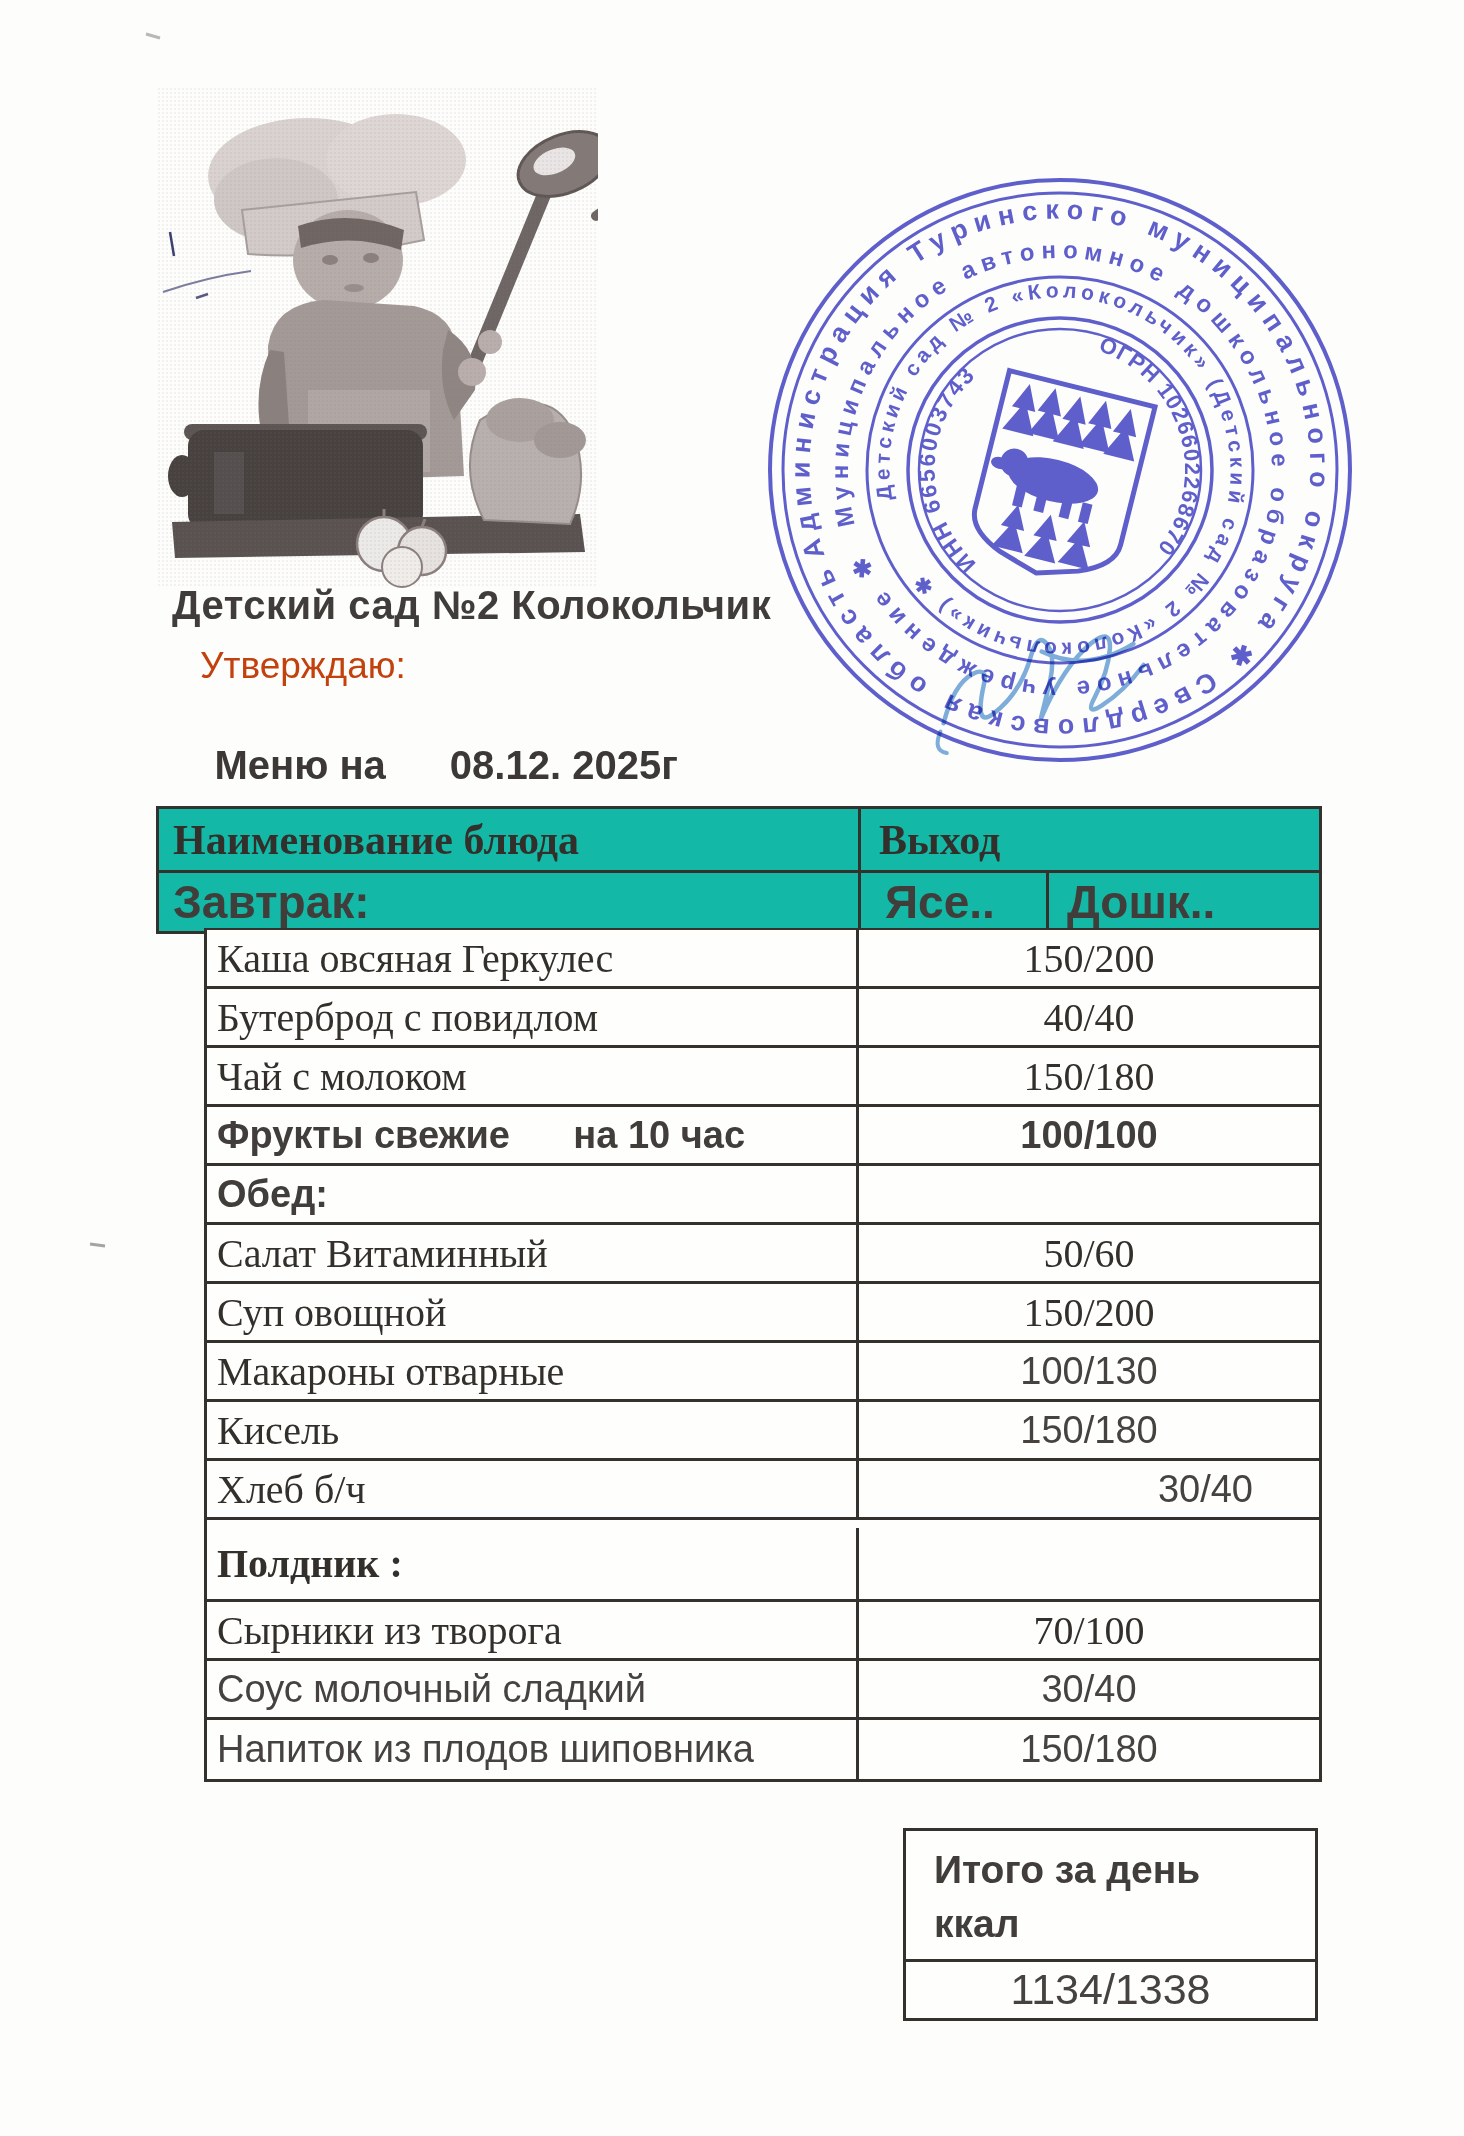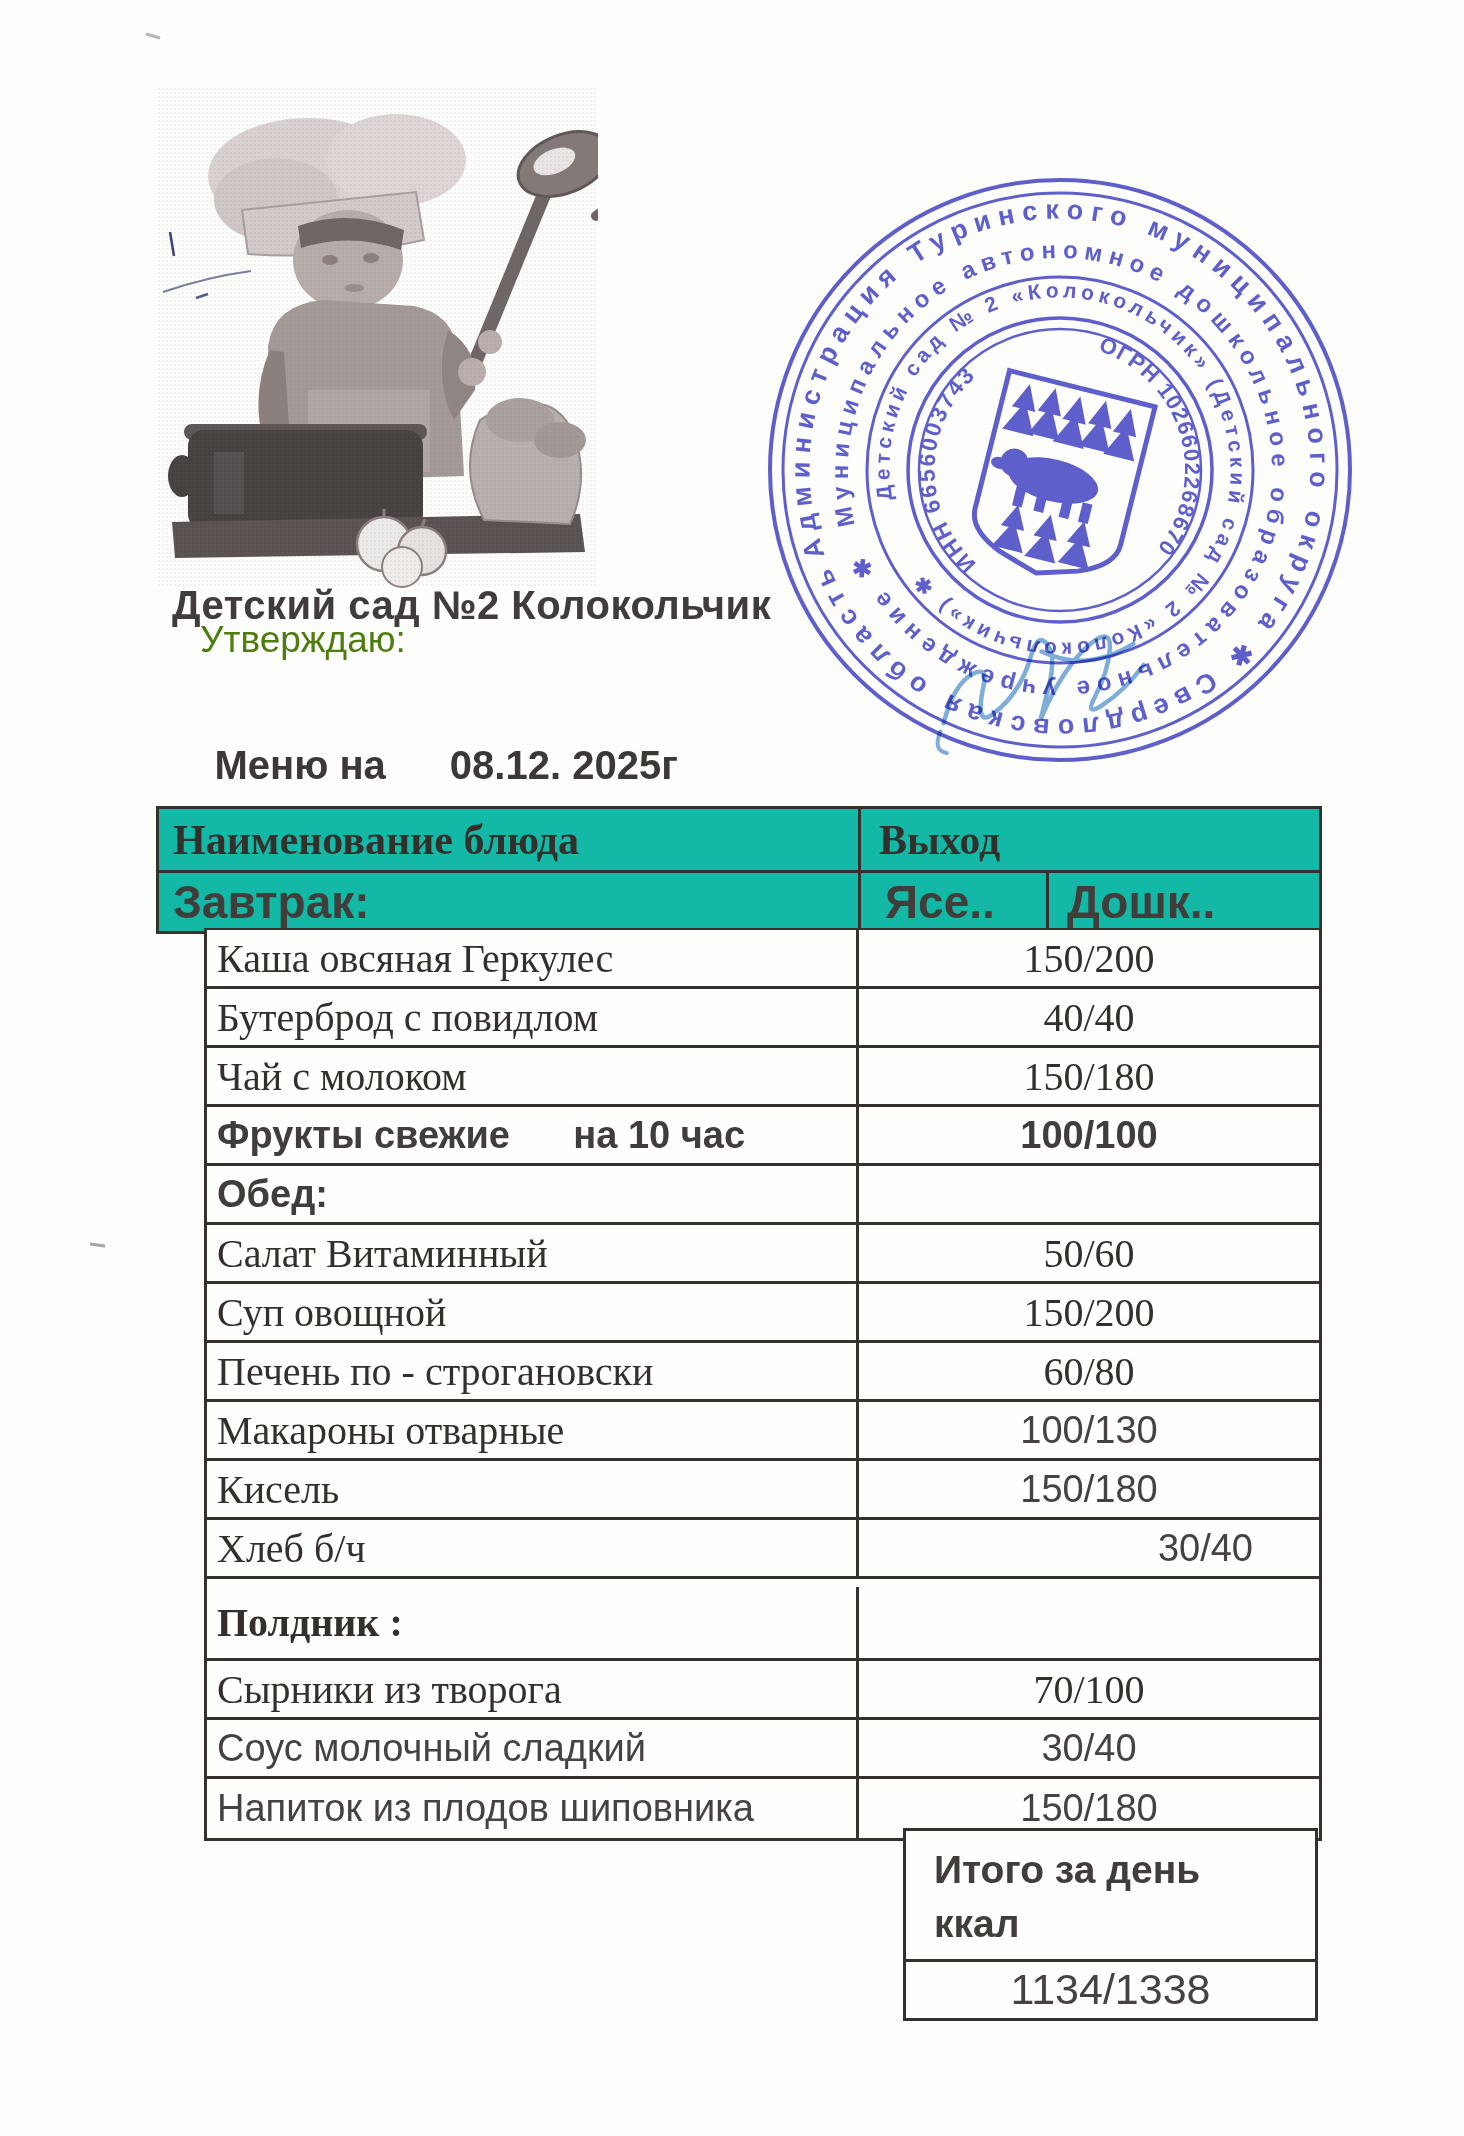--- a/index.html
+++ b/index.html
@@ -3,21 +3,21 @@
 <meta charset="utf-8">
 <style>
   html,body{margin:0;padding:0;background:#ffffff;}
   .page{
     position:relative;width:1464px;height:2136px;background:#fdfdfc;
     font-family:"Liberation Sans",sans-serif;color:#2b2b2b;overflow:hidden;
   }
   
   .doc-title{position:absolute;left:172px;top:583px;font-size:40px;font-weight:bold;
     color:#3f3c3a;letter-spacing:.5px;white-space:pre;}
-  .approve-line{position:absolute;left:200px;top:619px;font-size:37px;color:#4d7c0f;}
+  .approve-line{position:absolute;left:200px;top:645px;font-size:37px;color:#c2410c;}
   .menu-line{position:absolute;left:168px;top:698px;font-size:40px;font-weight:bold;
     color:#3b3836;border-bottom:4px solid #4a4744;padding:0 20px 6px 2px;white-space:pre;}
   .menu-date{margin-left:64px;}
   
   .photo{position:absolute;left:158px;top:88px;width:440px;height:500px;}
   
   .stamp{position:absolute;left:748px;top:158px;width:624px;height:624px;
     mix-blend-mode:multiply;opacity:.92;}
   .stamp text{font-family:"Liberation Sans",sans-serif;font-weight:bold;}
   .signature{position:absolute;left:905px;top:555px;width:420px;height:230px;
@@ -227,24 +227,20 @@
     </div>
     <div class="mrow">
       <div class="cell name serif">Салат Витаминный</div>
       <div class="cell val serif">50/60</div>
     </div>
     <div class="mrow">
       <div class="cell name serif">Суп овощной</div>
       <div class="cell val serif">150/200</div>
     </div>
     <div class="mrow">
-      <div class="cell name serif">Печень по - строгановски</div>
-      <div class="cell val serif">60/80</div>
-    </div>
-    <div class="mrow">
       <div class="cell name serif">Макароны отварные</div>
       <div class="cell val sans">100/130</div>
     </div>
     <div class="mrow">
       <div class="cell name serif">Кисель</div>
       <div class="cell val sans">150/180</div>
     </div>
     <div class="mrow">
       <div class="cell name serif">Хлеб б/ч</div>
       <div class="cell val sans vright">30/40</div>

